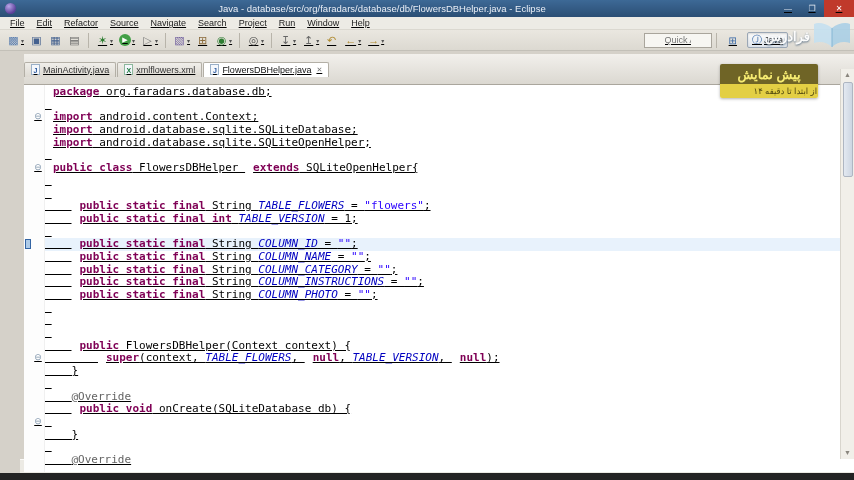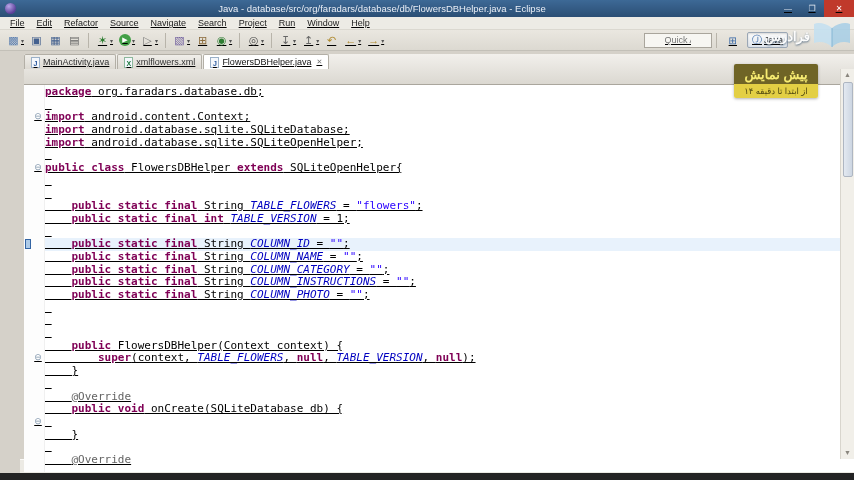--- a/index.html
+++ b/index.html
@@ -27,36 +27,36 @@
   .tb-dd { font-size:6px; color:#555; margin-left:1px; }
   .tb-sep { display:inline-block; width:1px; height:15px; background:#b8b4aa; margin:0 4px; }
   .tb-right { margin-left:auto; display:flex; align-items:center; margin-right:62px; }
   .quick-access { width:68px; height:15px; border:1px solid #a9a59c; background:#f7f6f2; font-size:9px; color:#777; padding:0 20px; font-family:"Liberation Sans",sans-serif; }
   .persp { display:inline-flex; align-items:center; height:16px; margin-left:3px; padding:0 4px; font-size:9px; color:#333; border:1px solid transparent; border-radius:2px; }
   .persp.active { border-color:#9ba7b5; background:linear-gradient(180deg,#fdfdfc,#dfe5ec); box-shadow:inset 0 1px 2px rgba(0,0,0,.15); }
   .persp .pg { font-size:10px; margin-right:2px; color:#3465a4; }
 
   
   .workspace { flex:1 1 auto; background:#d5d1c9; padding:3px 0 0 24px; position:relative; min-height:0; }
-  .tabbar { height:31px; display:flex; align-items:flex-start; background:linear-gradient(180deg,#f2f0ec,#dbd8d1); border-bottom:1px solid #aaa69d; }
+  .tabbar { height:31px; display:flex; align-items:center; background:linear-gradient(180deg,#f2f0ec,#dbd8d1); border-bottom:1px solid #aaa69d; }
   .tab { display:inline-flex; align-items:center; height:15px; padding:0 6px; font-size:9px; color:#333; background:linear-gradient(180deg,#f0eeea,#ddd9d2); border:1px solid #b3afa6; border-bottom:none; border-radius:2px 2px 0 0; margin-right:1px; white-space:nowrap; }
   .tab.active { background:#fff; color:#111; position:relative; z-index:2; }
   .file-icon { display:inline-block; width:9px; height:11px; font-size:7px; font-weight:bold; text-align:center; line-height:11px; background:#f4f7fc; border:1px solid #9ab0c8; color:#2a5aa0; margin-right:3px; }
   .file-icon.xml { color:#1f7a3f; border-color:#8cb89c; }
   .tab-close { margin-left:5px; font-size:7px; color:#777; }
 
   .editor { position:relative; background:#fff; height:calc(100% - 18px); display:flex; overflow:hidden; }
   .annotation-ruler { width:8px; background:#fdfdfd; position:relative; flex:0 0 auto; }
   .line-marker { position:absolute; left:1px; width:6px; height:10px; background:#aecbe8; border:1px solid #3465a4; }
   .fold-margin { width:13px; flex:0 0 auto; background:#fdfdfd; border-right:1px solid #f0f0f0; }
   .fold-cell { height:12.7px; line-height:12.7px; font-size:9px; color:#8096ac; text-align:center; }
   .code-pane { flex:1 1 auto; padding-top:1px; overflow:hidden; }
   .code-line { height:12.7px; line-height:12.7px; white-space:pre; font-family:"DejaVu Sans Mono", monospace; font-size:11px; color:#000; }
   .code-line.current { background:#e8f2fc; }
-  .t-k { color:#7f0055; font-weight:bold; }
+  .t-k { color:#7f0055; font-weight:bold;margin-left:8px; }
   .t-s { color:#2a00ff; }
   .t-f { color:#0000c0; font-style:italic; }
   .t-a { color:#646464; }
   .t-p { color:#000; }
 
   
   .vscroll { position:absolute; right:0; top:18px; bottom:0; width:14px; background:#f1efe9; border-left:1px solid #d8d5cd; display:flex; flex-direction:column; align-items:center; }
   .scroll-arrow { font-size:7px; color:#8a867e; height:12px; line-height:12px; }
   .scroll-thumb { width:10px; height:95px; background:linear-gradient(90deg,#e3e9f1,#cdd6e2); border:1px solid #aeb6c2; border-radius:2px; margin-top:1px; }
 
@@ -67,23 +67,23 @@
   .status-cell.w1 { width:78px; }
   .status-cell.w2 { width:76px; }
   .status-cell.w3 { width:64px; }
   .status-fill { flex:1; }
 
   .bottomstrip { height:7px; background:#232323; flex:0 0 auto; }
 
   
   .faradars { position:absolute; top:13px; right:2px; width:92px; height:46px; display:flex; align-items:center; justify-content:flex-end; opacity:.92; z-index:10; pointer-events:none; }
   .brand-text { color:#fff; font-size:13px; font-weight:bold; text-shadow:0 1px 2px rgba(40,70,100,.8); margin-right:2px; }
-  .preview-badge { position:absolute; top:64px; right:36px; width:84px; text-align:center; z-index:10; border-radius:2px; overflow:hidden; box-shadow:0 1px 3px rgba(0,0,0,.3); }
+  .preview-badge { position:absolute; top:64px; right:36px; width:98px; text-align:center; z-index:10; border-radius:2px; overflow:hidden; box-shadow:0 1px 3px rgba(0,0,0,.3); }
   .badge-title { background:#6f6426; color:#f7ec72; font-size:13px; font-weight:bold; padding:3px 2px 2px; }
-  .badge-sub { background:#e3cf44; color:#4e460e; font-size:8.5px; padding:2px 1px; }
+  .badge-sub { background:#e3cf44; color:#4e460e; font-size:8.5px; padding:2px 1px;text-align:right; }
 </style>
 </head>
 <body>
 
 <div class="app">
 
   <div class="titlebar">
     <span class="app-icon"></span>
     <span class="title-text">Java - database/src/org/faradars/database/db/FlowersDBHelper.java - Eclipse</span>
     <div class="win-controls">

